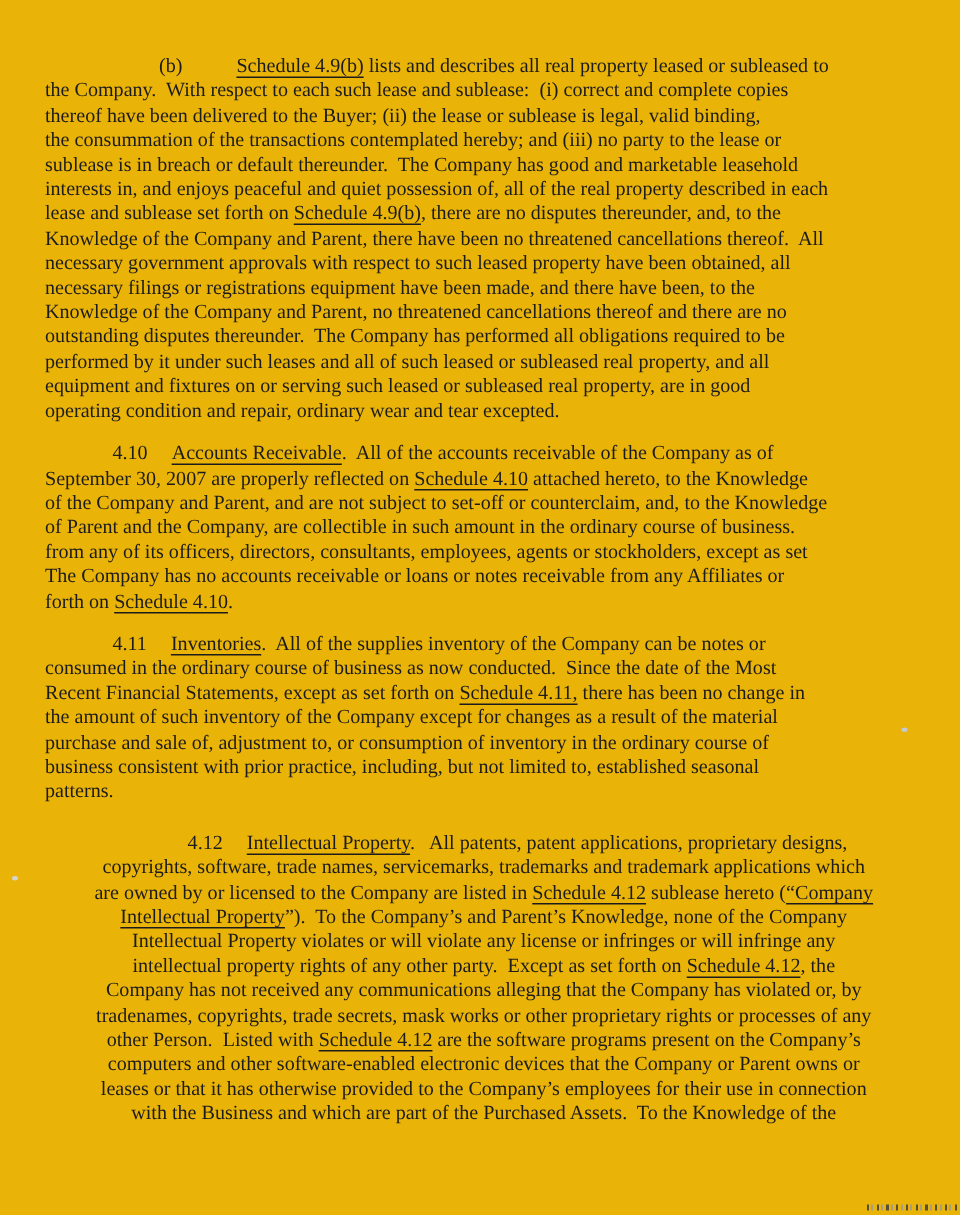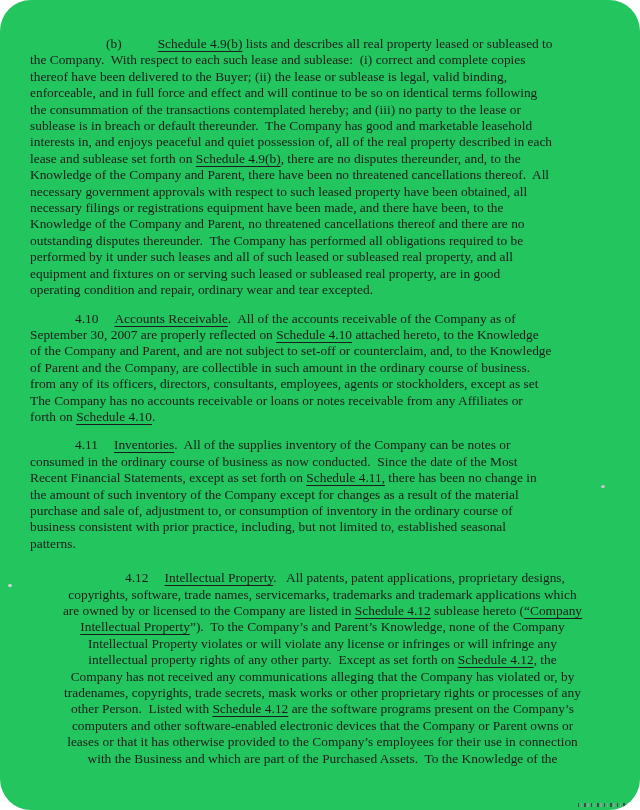--- a/index.html
+++ b/index.html
@@ -7,23 +7,22 @@
     padding: 0;
     width: 640px;
     height: 810px;
     background: #ffffff;
     font-family: "Liberation Serif", "DejaVu Serif", serif;
   }
   .page {
     position: relative;
     width: 640px;
     height: 810px;
-    background: #22c55e;
+    background: #eab308;
     overflow: hidden;
-    border-radius: 31px;
   }
   .doc-body {
     position: absolute;
     left: 30px;
     top: 36px;
     width: 585px;
     font-size: 13.4px;
     line-height: 16.4px;
     color: #1c1c1c;
   }
@@ -85,21 +84,20 @@
 </style>
 </head>
 <body style="background: rgb(255, 255, 255);">
 
 <div class="page">
   <div class="doc-body" style="color: rgb(28, 28, 28);">
       <div class="para para-sub-item">
         <div class="line"><span>(b)</span><span class="tab"></span><span class="u">Schedule 4.9(b)</span><span> lists and describes all real property leased or subleased to</span></div>
         <div class="line"><span>the Company.  With respect to each such lease and sublease:  (i) correct and complete copies</span></div>
         <div class="line"><span>thereof have been delivered to the Buyer; (ii) the lease or sublease is legal, valid binding,</span></div>
-        <div class="line"><span>enforceable, and in full force and effect and will continue to be so on identical terms following</span></div>
         <div class="line"><span>the consummation of the transactions contemplated hereby; and (iii) no party to the lease or</span></div>
         <div class="line"><span>sublease is in breach or default thereunder.  The Company has good and marketable leasehold</span></div>
         <div class="line"><span>interests in, and enjoys peaceful and quiet possession of, all of the real property described in each</span></div>
         <div class="line"><span>lease and sublease set forth on </span><span class="u">Schedule 4.9(b)</span><span>, there are no disputes thereunder, and, to the</span></div>
         <div class="line"><span>Knowledge of the Company and Parent, there have been no threatened cancellations thereof.  All</span></div>
         <div class="line"><span>necessary government approvals with respect to such leased property have been obtained, all</span></div>
         <div class="line"><span>necessary filings or registrations equipment have been made, and there have been, to the</span></div>
         <div class="line"><span>Knowledge of the Company and Parent, no threatened cancellations thereof and there are no</span></div>
         <div class="line"><span>outstanding disputes thereunder.  The Company has performed all obligations required to be</span></div>
         <div class="line"><span>performed by it under such leases and all of such leased or subleased real property, and all</span></div>

